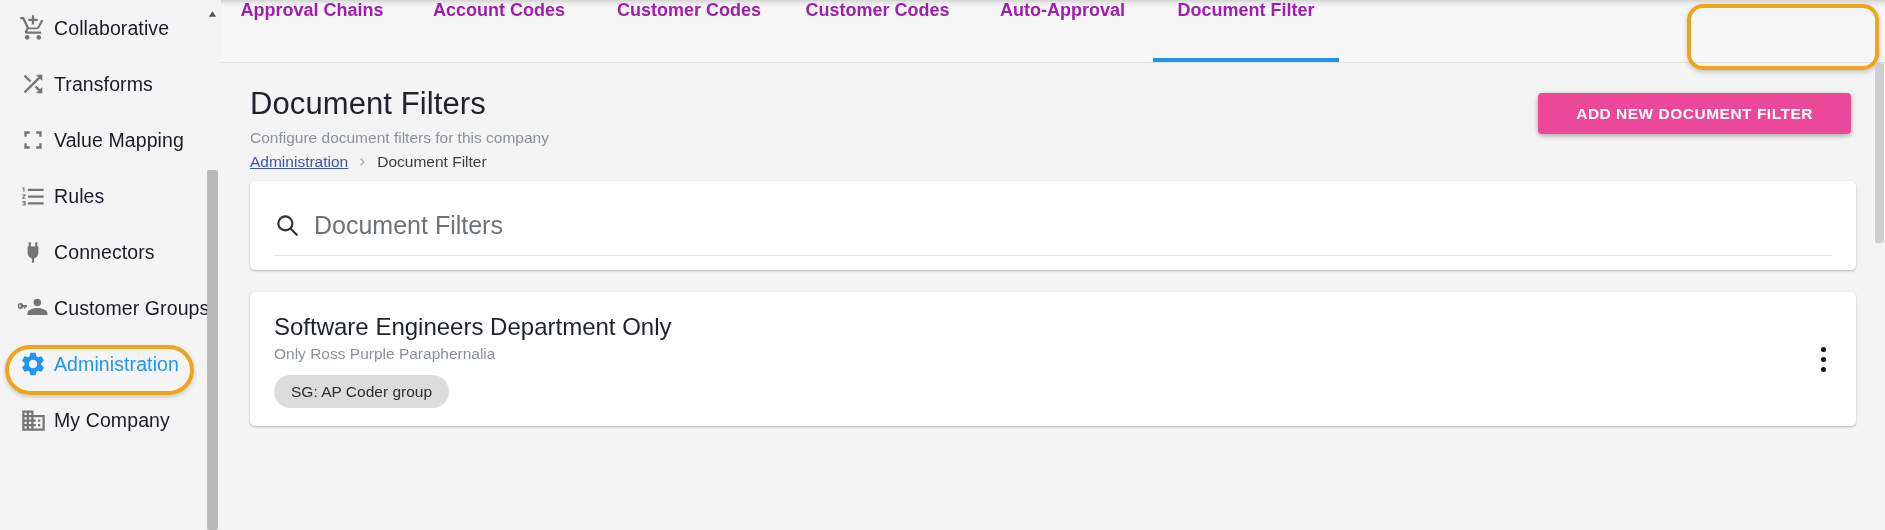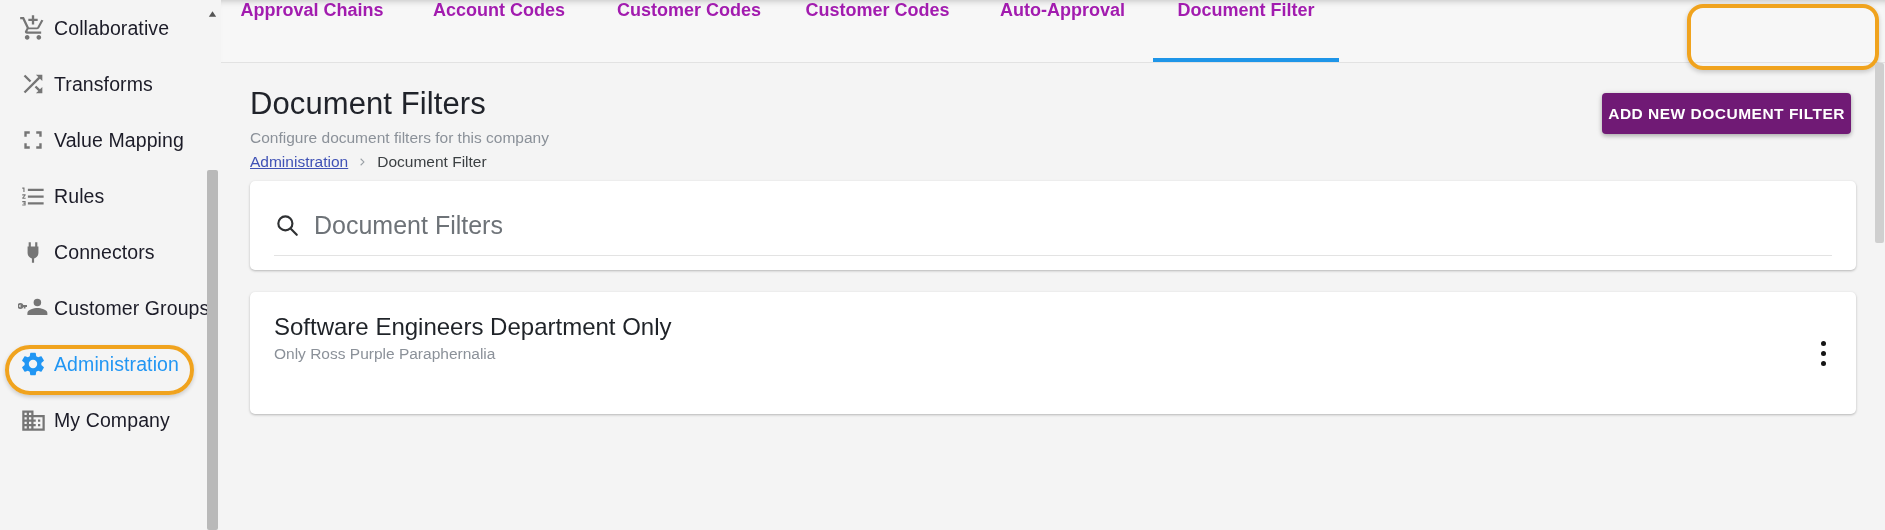--- a/index.html
+++ b/index.html
@@ -178,28 +178,28 @@
     cursor: pointer;
   }
   .bc-sep { color: #9aa0a6; font-size: 16px; display:flex; align-items:center;}
   .bc-cur { color: #3c4043; }
 
   .add-btn {
     position: absolute;
     right: 34px;
     top: 30px;
     height: 41px;
-    background: #701a75;
+    background: #ec4899;
     color: #ffffff;
     border: none;
     border-radius: 4px;
     font-size: 15.5px;
     font-weight: bold;
     letter-spacing: .5px;
-    padding: 0 6px;
+    padding: 0 38px;
     cursor: pointer;
     box-shadow: 0 2px 4px rgba(0,0,0,.22), 0 1px 6px rgba(0,0,0,.12);
     font-family: "Liberation Sans", sans-serif;
   }
 
   
   .card {
     background: #ffffff;
     border-radius: 5px;
     box-shadow: 0 1px 3px rgba(0,0,0,.17), 0 1px 2px rgba(0,0,0,.10);
@@ -443,20 +443,23 @@
               <path d="M15.5 15.5L21 21" stroke-linecap="round"></path>
           </svg>
         </span>
         <input class="search-input" type="text" placeholder="Document Filters" style="">
       </div>
     </div>
 
     <div class="card list-card">
       <div class="item-title">Software Engineers Department Only</div>
       <div class="item-sub">Only Ross Purple Paraphernalia</div>
+      <div class="chips">
+        <span class="chip">SG: AP Coder group</span>
+      </div>
       <div class="kebab">
         <i></i>
         <i></i>
         <i></i>
       </div>
     </div>
 
     <div class="page-scroll">
       <div class="page-scroll-thumb"></div>
     </div>

